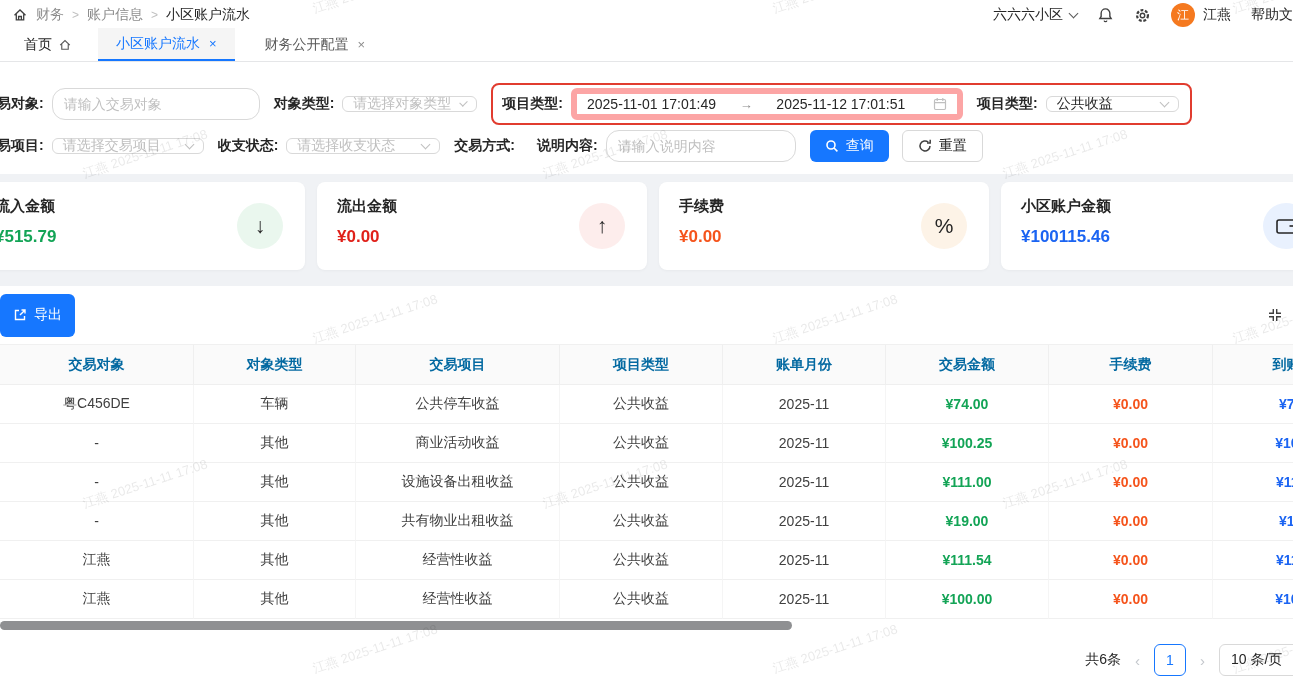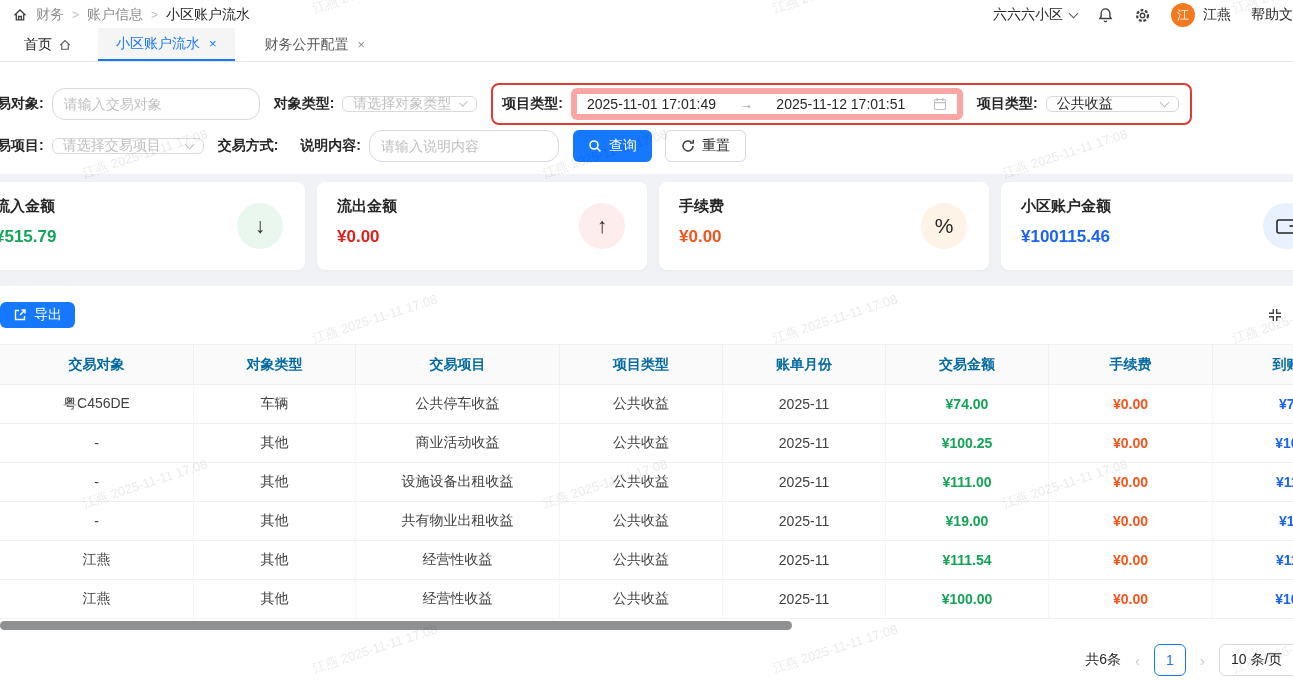--- a/index.html
+++ b/index.html
@@ -193,20 +193,27 @@
 
     <div class="filter-row" style="margin-bottom:0">
       <div class="f-item">
         <span class="f-label">交易项目:</span>
         <div class="f-select" style="width:152px">
           <span class="ph">请选择交易项目</span>
           <i class="chev gray"></i>
         </div>
       </div>
       <div class="f-item">
+        <span class="f-label">收支状态:</span>
+        <div class="f-select" style="width:154px">
+          <span class="ph">请选择收支状态</span>
+          <i class="chev gray"></i>
+        </div>
+      </div>
+      <div class="f-item">
         <span class="f-label">交易方式:</span>
       </div>
       <div class="f-item">
         <span class="f-label">说明内容:</span>
         <input class="f-input" style="width: 190px;" placeholder="请输入说明内容">
       </div>
       <button class="btn btn-primary">
         <span>
           <svg width="14" height="14" viewBox="0 0 14 14">
               <circle cx="6" cy="6" r="4" fill="none" stroke="#fff" stroke-width="1.6"></circle>
@@ -250,21 +257,21 @@
         <svg width="22" height="22" viewBox="0 0 22 22">
             <rect x="2" y="5" width="18" height="13" rx="2" fill="none" stroke="#262626" stroke-width="1.6"></rect>
             <path d="M14.5 11h5.5" stroke="#262626" stroke-width="1.6"></path>
           </svg>
       </div>
     </div>
   </div>
 
   <div class="table-panel">
     <div class="table-toolbar">
-      <button class="btn btn-primary" style="height:26px;padding:12px 13px">
+      <button class="btn btn-primary" style="height:43px;padding:12px 13px">
         <span>
           <svg width="14" height="14" viewBox="0 0 14 14">
               <path d="M6 2.5H2.5v9h9V8" fill="none" stroke="#fff" stroke-width="1.4"></path>
               <path d="M8.5 2h3.5v3.5M11.8 2.2L7 7" fill="none" stroke="#fff" stroke-width="1.4"></path>
             </svg>
         </span>
         <span>导出</span>
       </button>
       <span>
         <svg width="16" height="16" viewBox="0 0 16 16">

